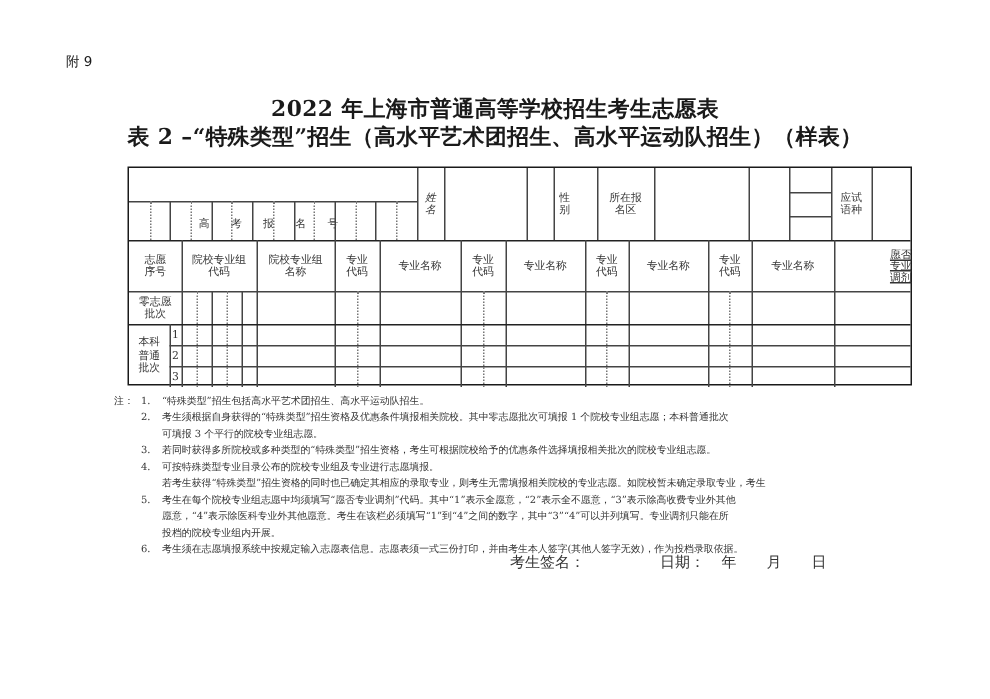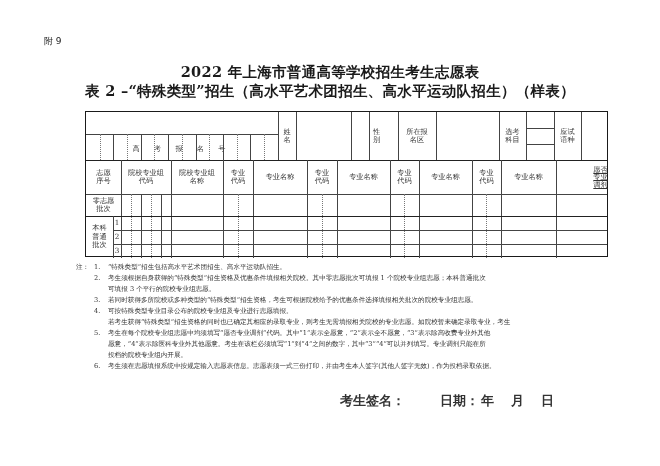--- a/index.html
+++ b/index.html
@@ -16,21 +16,21 @@
   .vl { position: absolute; width: 0; border-left: 1px solid #444; }
   .vld { position: absolute; width: 0; border-left: 1px dotted #777; }
   .hl { position: absolute; height: 0; border-top: 1px solid #444; }
   .hlthick { position: absolute; height: 0; border-top: 1.4px solid #222; }
 
   .notes { position: absolute; left: 76px; top: 262px; width: 560px; font-size: 6.6px; line-height: 11px; color: #333; font-family: "DejaVu Serif", serif; }
   .note-row { display: flex; }
   .note-lead { width: 18px; }
   .note-num { width: 14px; }
   .note-text { flex: 1; }
-  .sign { position: absolute; top: 392px; font-size: 13px; color: #333; font-weight: bold; }
+  .sign { position: absolute; top: 368px; font-size: 10px; color: #333; }
 </style>
 </head>
 <body>
 
 <div class="attach">附 9</div>
 <div class="title1">2022 年上海市普通高等学校招生考生志愿表</div>
 <div class="title2">表 2 –“特殊类型”招生（高水平艺术团招生、高水平运动队招生）（样表）</div>
 
 <div class="tbl">
 
@@ -47,44 +47,41 @@
     <div class="vld" style="left:96px;top:0;height:26px;"></div>
     <div class="vl" style="left:110px;top:0;height:26px;"></div>
     <div class="vld" style="left:123px;top:0;height:26px;"></div>
     <div class="vl" style="left:137px;top:0;height:26px;"></div>
     <div class="vld" style="left:151px;top:0;height:26px;"></div>
     <div class="vl" style="left:164px;top:0;height:26px;"></div>
     <div class="vld" style="left:178px;top:0;height:26px;"></div>
   </div>
   <div class="vl" style="left:192px;top:0;height:48px;"></div>
 
-  <div class="cell" style="left:192px;top:0;width:18px;height:48px;width:18px;">
+  <div class="cell" style="left:192px;top:0;width:18px;height:48px;width:18px;font-style:italic;">
       <span style="width:8px;">姓名</span>
     </div>
   <div class="vl" style="left:210px;top:0;height:48px;"></div>
   <div style="position:absolute;left:210px;top:0;width:55px;height:48px;"></div>
   <div class="vl" style="left:265px;top:0;height:48px;"></div>
 
   <div class="cell" style="left:265px;top:0;width:18px;height:48px;">
       <span style="width:8px;margin-left:33px;">性别</span>
     </div>
   <div class="vl" style="left:283px;top:0;height:48px;"></div>
   <div style="position:absolute;left:283px;top:0;width:29px;height:48px;"></div>
   <div class="vl" style="left:312px;top:0;height:48px;"></div>
 
   <div class="cell" style="left:312px;top:0;width:38px;height:48px;">
       <span style="width:24px;">所在报名区</span>
     </div>
   <div class="vl" style="left:350px;top:0;height:48px;"></div>
   <div style="position:absolute;left:350px;top:0;width:63px;height:48px;"></div>
   <div class="vl" style="left:413px;top:0;height:48px;"></div>
 
-  <div class="cell" style="left:413px;top:0;width:27px;height:48px;">
-      <span style="width:16px;">选考科目</span>
-    </div>
   <div class="vl" style="left:440px;top:0;height:48px;"></div>
   <div style="position:absolute;left:440px;top:0;width:28px;height:48px;">
     <div class="hl" style="left:0;top:16px;width:28px;"></div>
     <div class="hl" style="left:0;top:32px;width:28px;"></div>
   </div>
   <div class="vl" style="left:468px;top:0;height:48px;"></div>
 
   <div class="cell" style="left:468px;top:0;width:27px;height:48px;">
       <span style="width:16px;">应试语种</span>
     </div>

